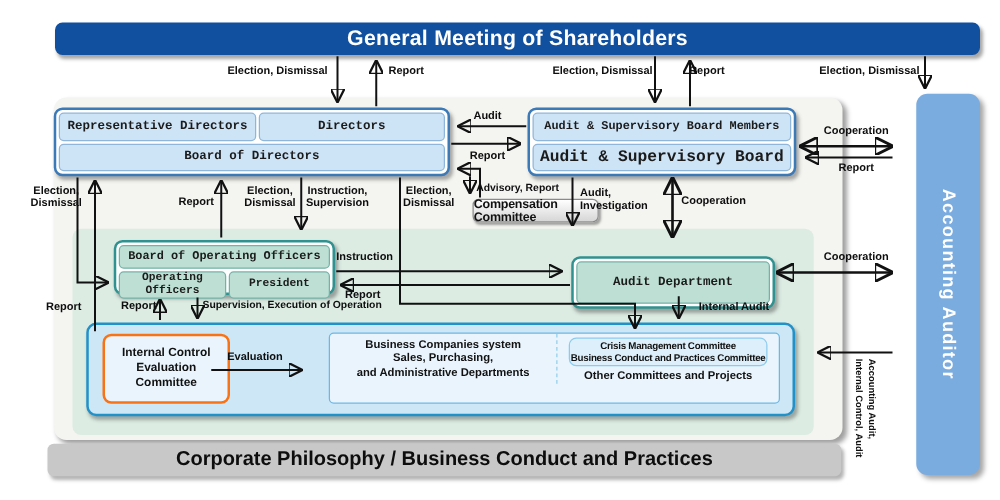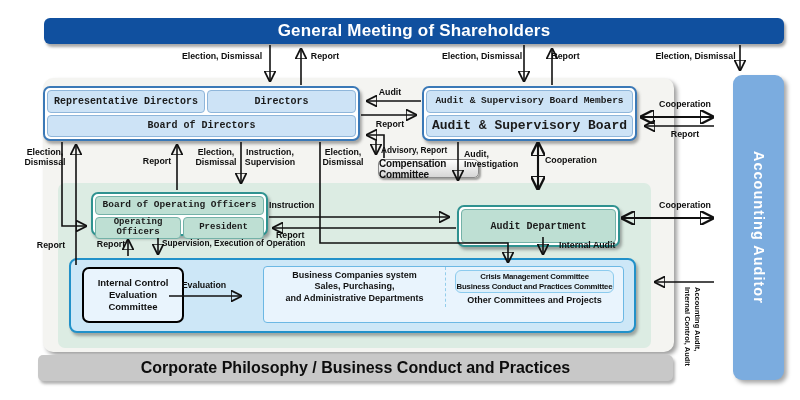--- a/index.html
+++ b/index.html
@@ -20,21 +20,21 @@
   .teal{border-color:#2f9290;}
   .cell{background:#cde3f6;border:1px solid #8fb6da;border-radius:4px;display:flex;align-items:center;
         justify-content:center;font-weight:bold;color:#1b1b1b;text-align:center;line-height:1.1;font-family:Liberation Mono, monospace;}
   .teal .cell{background:#bedfd3;border-color:#74b2a8;}
   .split{display:grid;gap:2px;}
   .lbl{position:absolute;font-weight:bold;font-size:8.8px;line-height:1.18;color:#0e0e0e;
        white-space:pre-line;z-index:30;}
   .c{text-align:center;}
   .groupbox{left:53px;top:258px;width:567px;height:75px;border:2.5px solid #2191c9;background:#cde7f7;
             border-radius:8px;box-shadow:2px 3px 3px rgba(60,60,60,.4);z-index:5;}
-  .icec{left:66px;top:267px;width:102px;height:56px;border:2px solid #000000;background:#e9f4fd;
+  .icec{left:66px;top:267px;width:102px;height:56px;border:2px solid #f97316;background:#e9f4fd;
         border-radius:7px;display:flex;align-items:center;justify-content:center;text-align:center;
         font-weight:bold;font-size:9.5px;line-height:1.25;white-space:pre-line;z-index:8;}
   .innergc{left:247px;top:266px;width:361px;height:57px;border:1.5px solid #6cb8e4;background:#e9f4fd;
            border-radius:4px;display:grid;grid-template-rows:1fr 15px;z-index:8;}
   .gcrow1{display:grid;grid-template-columns:181px 1fr;}
   .bcell{display:flex;align-items:center;justify-content:center;text-align:center;font-weight:bold;
          font-size:9px;line-height:1.25;white-space:pre-line;}
   .commcell{border-left:1.5px dashed #93cdeb;display:flex;flex-direction:column;align-items:center;}
   .crisis{margin:3px 6px 1px;border:1.5px solid #8ccbee;background:#ddeffa;border-radius:6px;
           padding:1px 1px;font-weight:bold;font-size:7.8px;letter-spacing:-.2px;line-height:1.25;

